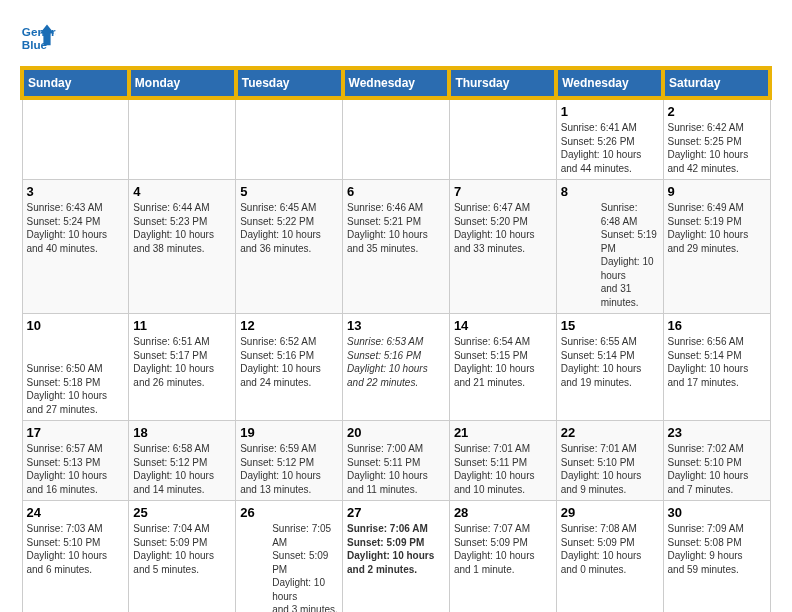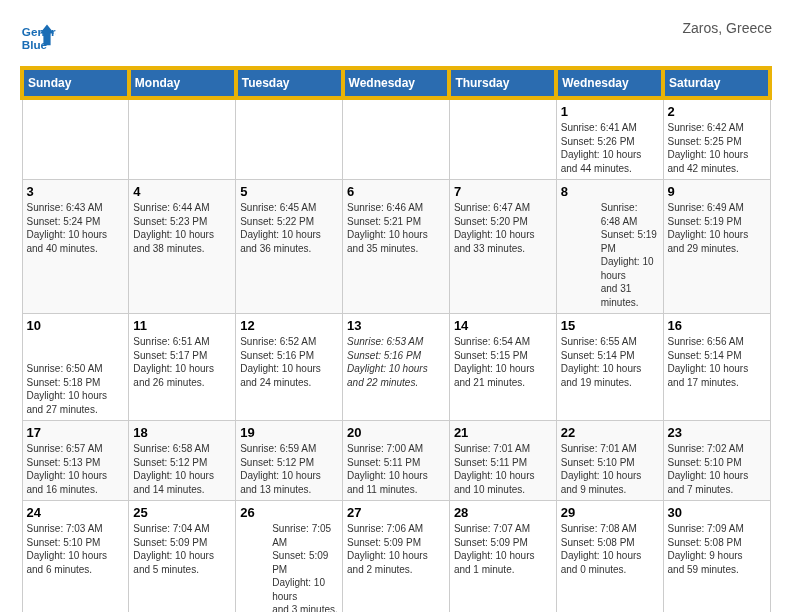--- a/index.html
+++ b/index.html
@@ -82,21 +82,20 @@
 
 <div class="header-area">
   <div class="logo">
     <svg class="logo-icon" viewBox="0 0 40 40">
       <text x="2" y="18" font-size="13" font-weight="bold" fill="#1a6db5">General</text>
       <text x="2" y="32" font-size="13" font-weight="bold" fill="#1a6db5">Blue</text>
       <polygon points="30,5 38,15 34,15 34,28 26,28 26,15 22,15" fill="#1a6db5"></polygon>
     </svg>
   </div>
   <div class="title-area">
-    <div class="location">Zaros, Greece</div>
   </div>
 </div>
 
 <table>
   <thead>
     <tr>
     <th>Sunday</th>
         <th>Monday</th>
         <th>Tuesday</th>
         <th>Wednesday</th>
@@ -297,36 +296,36 @@
         </td>
         <td>
           <span class="day-num">26</span>
           <div class="day-info" style="white-space: pre-line; margin-left: 32px;">Sunrise: 7:05 AM
 Sunset: 5:09 PM
 Daylight: 10 hours
 and 3 minutes.</div>
         </td>
         <td>
           <span class="day-num">27</span>
-          <div class="day-info" style="white-space: pre-line;">Sunrise: 7:06 AM
+          <div class="day-info" style="white-space: pre-line; font-weight: bold;">Sunrise: 7:06 AM
 Sunset: 5:09 PM
 Daylight: 10 hours
 and 2 minutes.</div>
         </td>
         <td>
           <span class="day-num">28</span>
           <div class="day-info" style="white-space: pre-line;">Sunrise: 7:07 AM
 Sunset: 5:09 PM
 Daylight: 10 hours
 and 1 minute.</div>
         </td>
         <td>
           <span class="day-num">29</span>
           <div class="day-info" style="white-space: pre-line;">Sunrise: 7:08 AM
-Sunset: 5:08 PM
+Sunset: 5:09 PM
 Daylight: 10 hours
 and 0 minutes.</div>
         </td>
         <td>
           <span class="day-num">30</span>
           <div class="day-info" style="white-space: pre-line;">Sunrise: 7:09 AM
 Sunset: 5:08 PM
 Daylight: 9 hours
 and 59 minutes.</div>
         </td>

